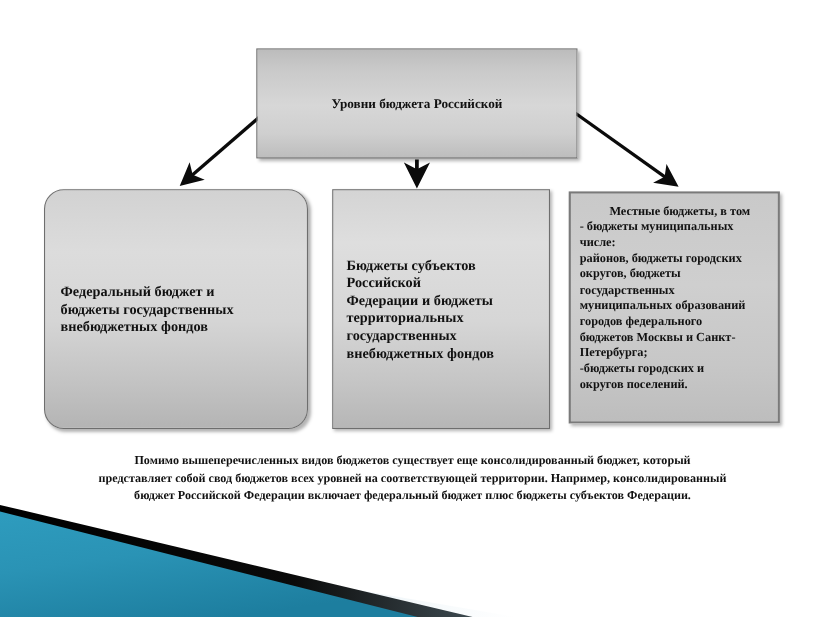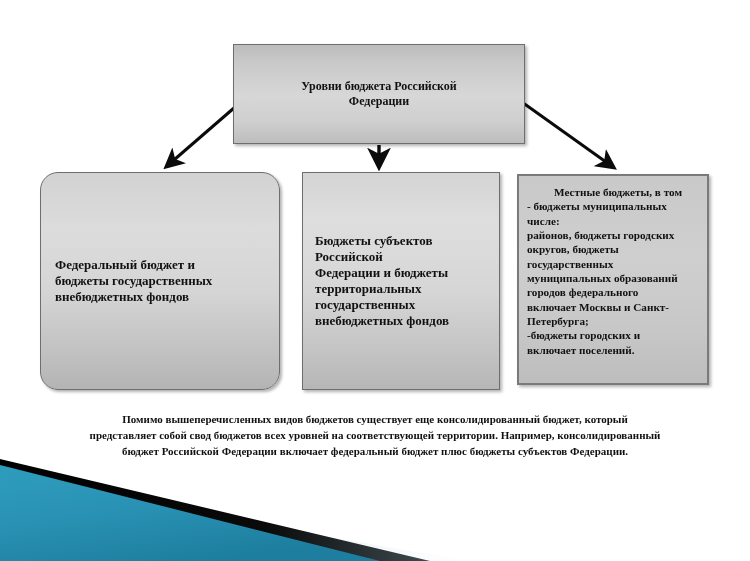--- a/index.html
+++ b/index.html
@@ -147,21 +147,20 @@
     </g>
 
     <g>
       <line x1="512" y1="95" x2="613" y2="167" stroke="#0b0b0b" stroke-width="3" marker-end="url(#ah)"></line>
     </g>
   </svg>
 
   <div class="node" id="title-box">
     <div class="lines">
       <span>Уровни бюджета Российской</span>
-      <span>Федерации</span>
     </div>
   </div>
 
   <div class="node" id="box-federal">
     <div class="lines">
       <span>Федеральный бюджет и</span>
       <span>бюджеты государственных</span>
       <span>внебюджетных фондов</span>
     </div>
   </div>
@@ -180,24 +179,24 @@
   <div class="node" id="box-local">
     <div class="local-lines">
       <span class="indent">Местные бюджеты, в том</span>
       <span>- бюджеты муниципальных</span>
       <span>числе:</span>
       <span>районов, бюджеты городских</span>
       <span>округов, бюджеты</span>
       <span>государственных</span>
       <span>муниципальных образований</span>
       <span>городов федерального</span>
-      <span>включает Москвы и Санкт-</span>
+      <span>бюджетов Москвы и Санкт-</span>
       <span>Петербурга;</span>
       <span>-бюджеты городских и</span>
-      <span>включает поселений.</span>
+      <span>округов поселений.</span>
     </div>
   </div>
 
   <div id="caption">
     <span>Помимо вышеперечисленных видов бюджетов существует еще консолидированный бюджет, который</span>
     <span>представляет собой свод бюджетов всех уровней на соответствующей территории. Например, консолидированный</span>
     <span>бюджет Российской Федерации включает федеральный бюджет плюс бюджеты субъектов Федерации.</span>
   </div>
 
   <svg id="decor" viewBox="0 0 750 110" preserveAspectRatio="none" xmlns="http://www.w3.org/2000/svg">

